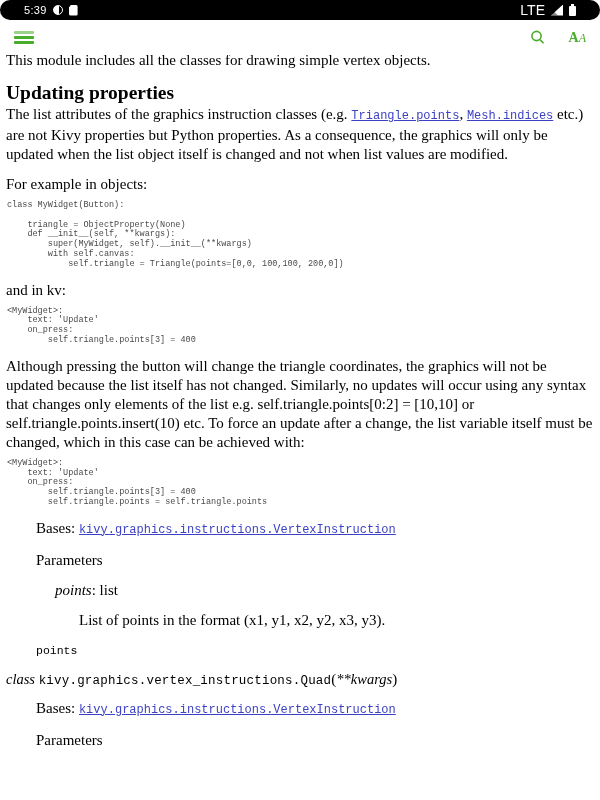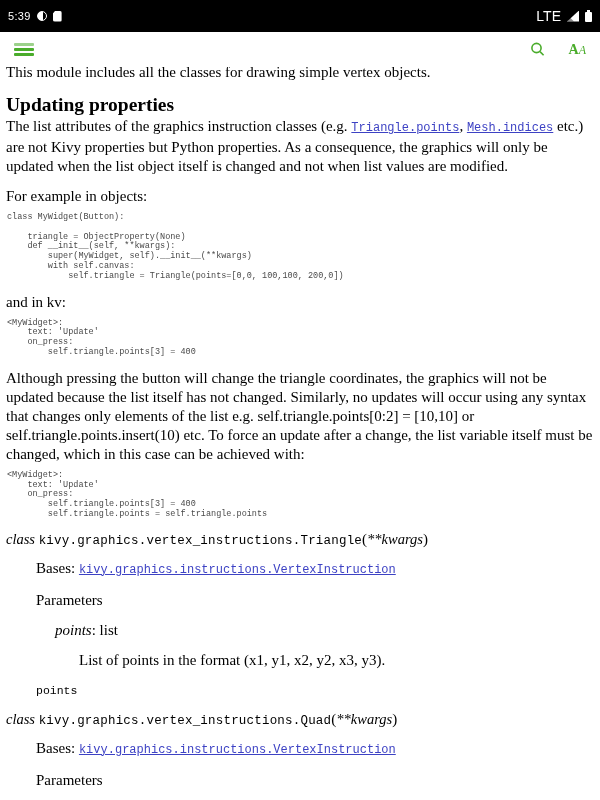--- a/index.html
+++ b/index.html
@@ -1,24 +1,24 @@
 <!DOCTYPE html>
 <html><head>
 <meta charset="utf-8">
 <style>
   * { margin: 0; padding: 0; box-sizing: border-box; }
   html, body { width: 600px; height: 800px; overflow: hidden; background: #fff; }
   body { font-family: "Liberation Serif", serif; color: #000; }
 
   
   .status-bar {
-    height: 32px; background: #000; color: #fff;
+    height: 20px; background: #000; color: #fff;
     display: flex; align-items: center; justify-content: space-between;
-    padding: 0 8px; font-family: "Liberation Sans", sans-serif;
-    font-size: 11px; position: relative; z-index: 3;
+    padding: 0 24px; font-family: "Liberation Sans", sans-serif;
+    font-size: 11px; position: relative; z-index: 3; border-radius: 10px;
   }
   .sb-left, .sb-right { display: flex; align-items: center; gap: 6px; }
   .sb-time { letter-spacing: 0.3px; }
   .half-circle-icon {
     width: 10px; height: 10px; border-radius: 50%;
     border: 1.5px solid #fff;
     background: linear-gradient(90deg, #fff 0 45%, transparent 45% 55%, #fff 55% 65%, transparent 65%);
   }
   .screenshot-icon {
     width: 9px; height: 11px; background: #fff; border-radius: 2px;
@@ -147,21 +147,20 @@
         self.triangle.points[3] = 400</pre>
 
   <p class="para row-gap">Although pressing the button will change the triangle coordinates, the graphics will not be updated because the list itself has not changed. Similarly, no updates will occur using any syntax that changes only elements of the list e.g. self.triangle.points[0:2] = [10,10] or self.triangle.points.insert(10) etc. To force an update after a change, the list variable itself must be changed, which in this case can be achieved with:</p>
 
   <pre class="codeblock">&lt;MyWidget&gt;:
     text: 'Update'
     on_press:
         self.triangle.points[3] = 400
         self.triangle.points = self.triangle.points</pre>
 
-  <p class="sig"><span class="kw">class </span><span class="sig-name">kivy.graphics.vertex_instructions.Triangle</span><span class="paren">(</span><span class="args">**kwargs</span><span class="paren">)</span></p>
 
   <p class="para indent-1 row-gap"><span>Bases: </span><a class="code-link">kivy.graphics.instructions.VertexInstruction</a></p>
 
   <p class="para indent-1 row-gap">Parameters</p>
 
   <p class="para indent-2 row-gap"><span class="param-name">points</span><span>: list</span></p>
 
   <p class="para indent-3 row-gap">List of points in the format (x1, y1, x2, y2, x3, y3).</p>
 
   <p class="para indent-1 row-gap prop-name">points</p>

